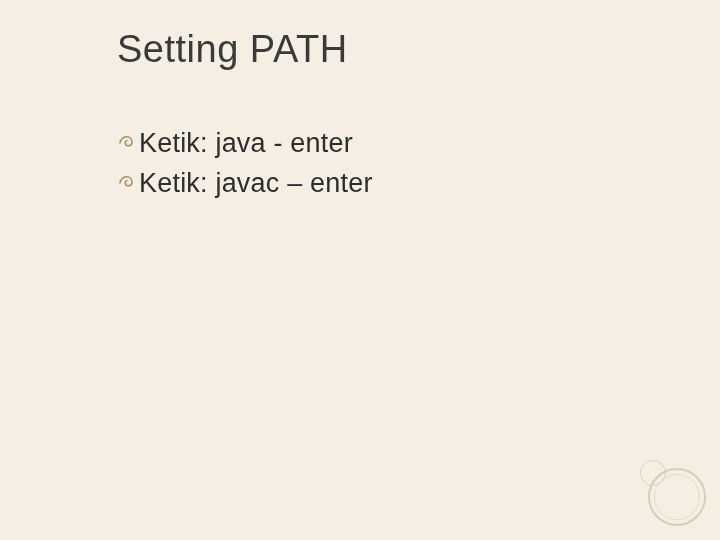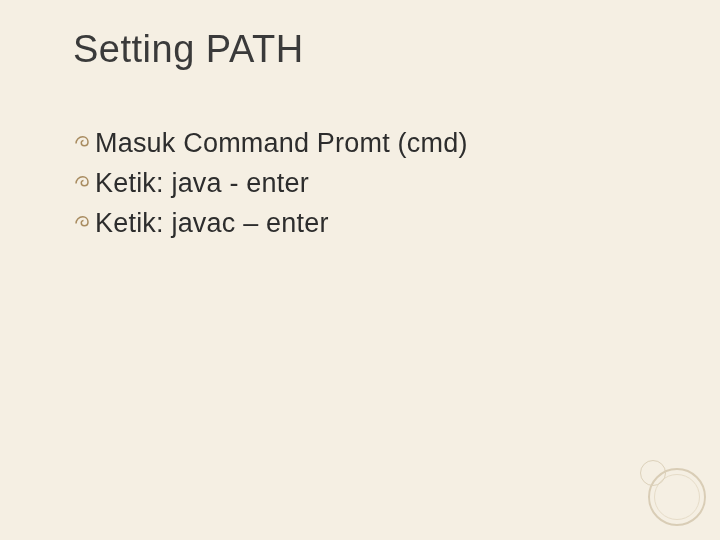--- a/index.html
+++ b/index.html
@@ -7,21 +7,21 @@
       width: 720px;
       height: 540px;
       background: #f5efe3;
       font-family: Arial, Helvetica, sans-serif;
       position: relative;
       overflow: hidden;
     }
     .slide {
       width: 100%;
       height: 100%;
-      padding: 28px 40px 40px 73px;
+      padding: 28px 40px 40px 117px;
       position: relative;
     }
     .title {
       font-size: 38px;
       color: #3a3a3a;
       font-weight: 400;
       margin-bottom: 56px;
       letter-spacing: 0.5px;
     }
     .bullets {
@@ -92,28 +92,20 @@
 <div class="slide">
   <h1 class="title">Setting PATH</h1>
 
   <ul class="bullets">
     <li class="bullet-row">
       <span class="bullet-icon">
         <svg viewBox="0 0 24 24" fill="none" stroke="currentColor" stroke-width="2">
           <path d="M4 14 C4 9 8 5 13 5 C17 5 20 8 20 12 C20 15 18 17 15 17 C13 17 11 16 11 13 C11 11 13 10 14 10"></path>
         </svg>
       </span>
-      <span class="bullet-text">Masuk Command Promt (cmd)</span>
-    </li>
-    <li class="bullet-row">
-      <span class="bullet-icon">
-        <svg viewBox="0 0 24 24" fill="none" stroke="currentColor" stroke-width="2">
-          <path d="M4 14 C4 9 8 5 13 5 C17 5 20 8 20 12 C20 15 18 17 15 17 C13 17 11 16 11 13 C11 11 13 10 14 10"></path>
-        </svg>
-      </span>
       <span class="bullet-text">Ketik: java - enter</span>
     </li>
     <li class="bullet-row">
       <span class="bullet-icon">
         <svg viewBox="0 0 24 24" fill="none" stroke="currentColor" stroke-width="2">
           <path d="M4 14 C4 9 8 5 13 5 C17 5 20 8 20 12 C20 15 18 17 15 17 C13 17 11 16 11 13 C11 11 13 10 14 10"></path>
         </svg>
       </span>
       <span class="bullet-text">Ketik: javac – enter</span>
     </li>

